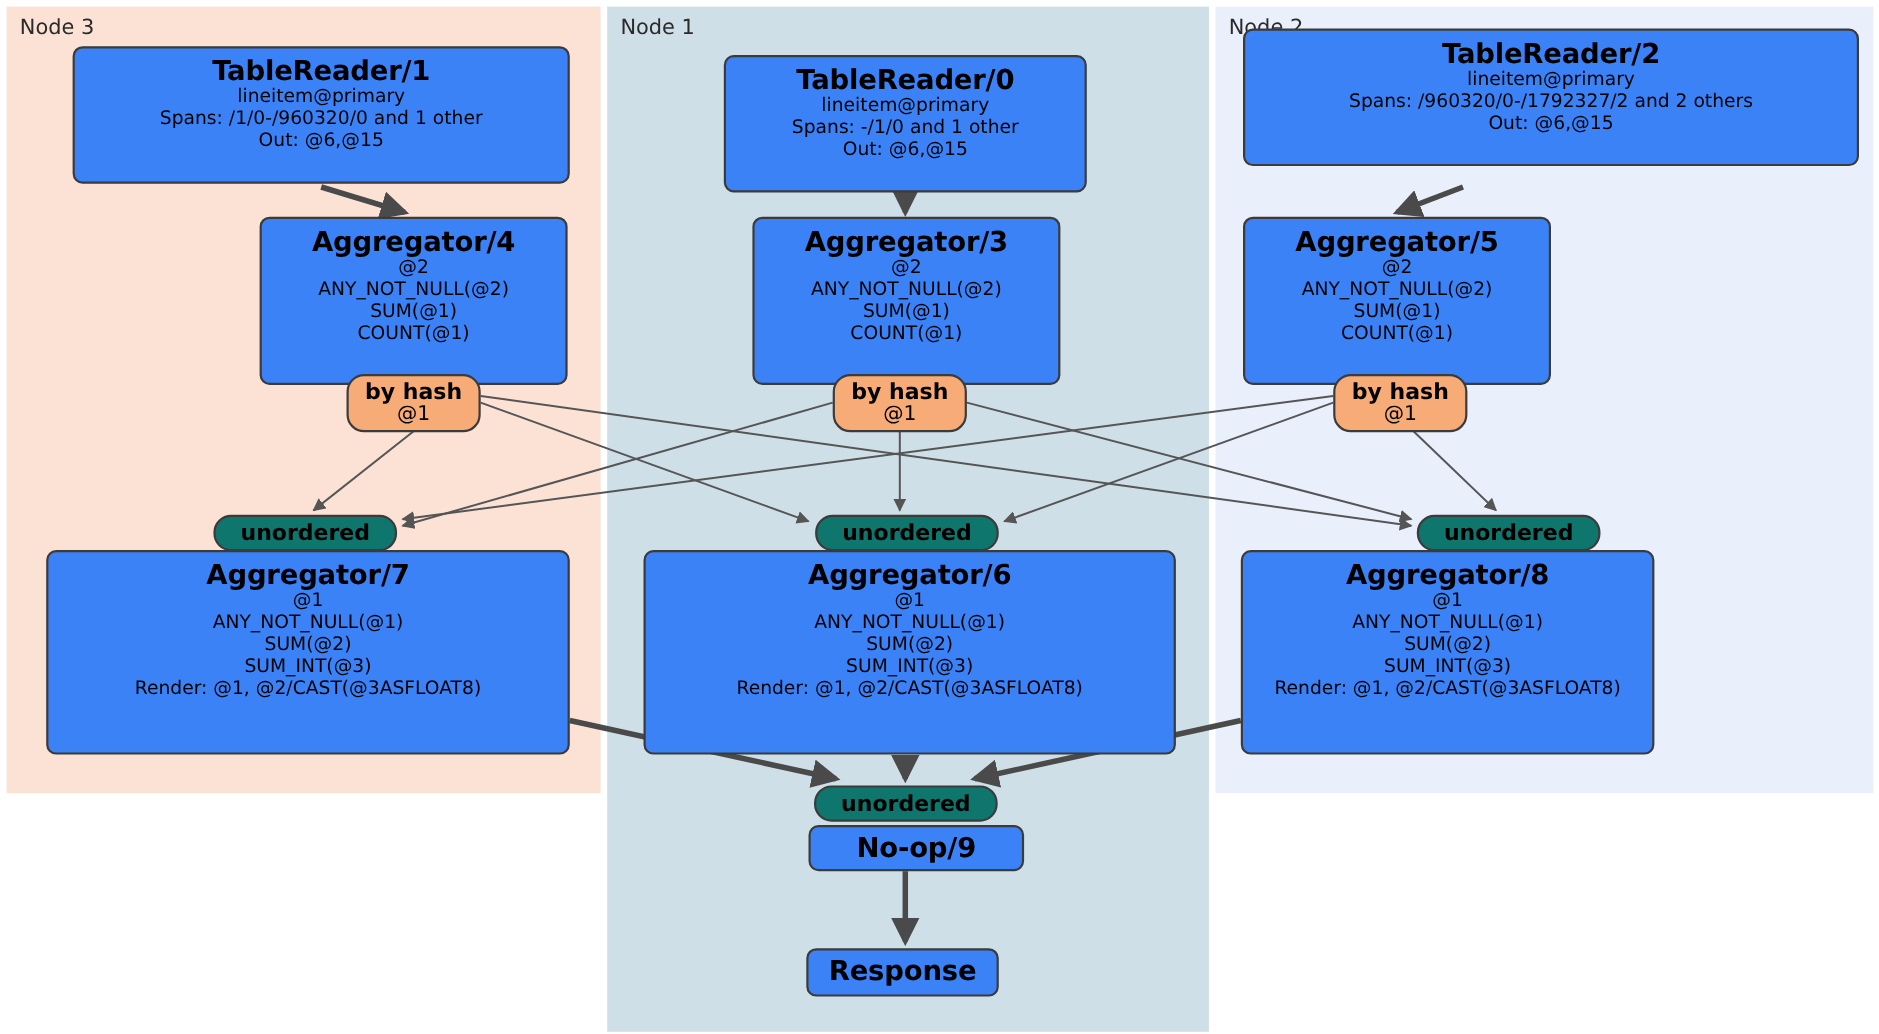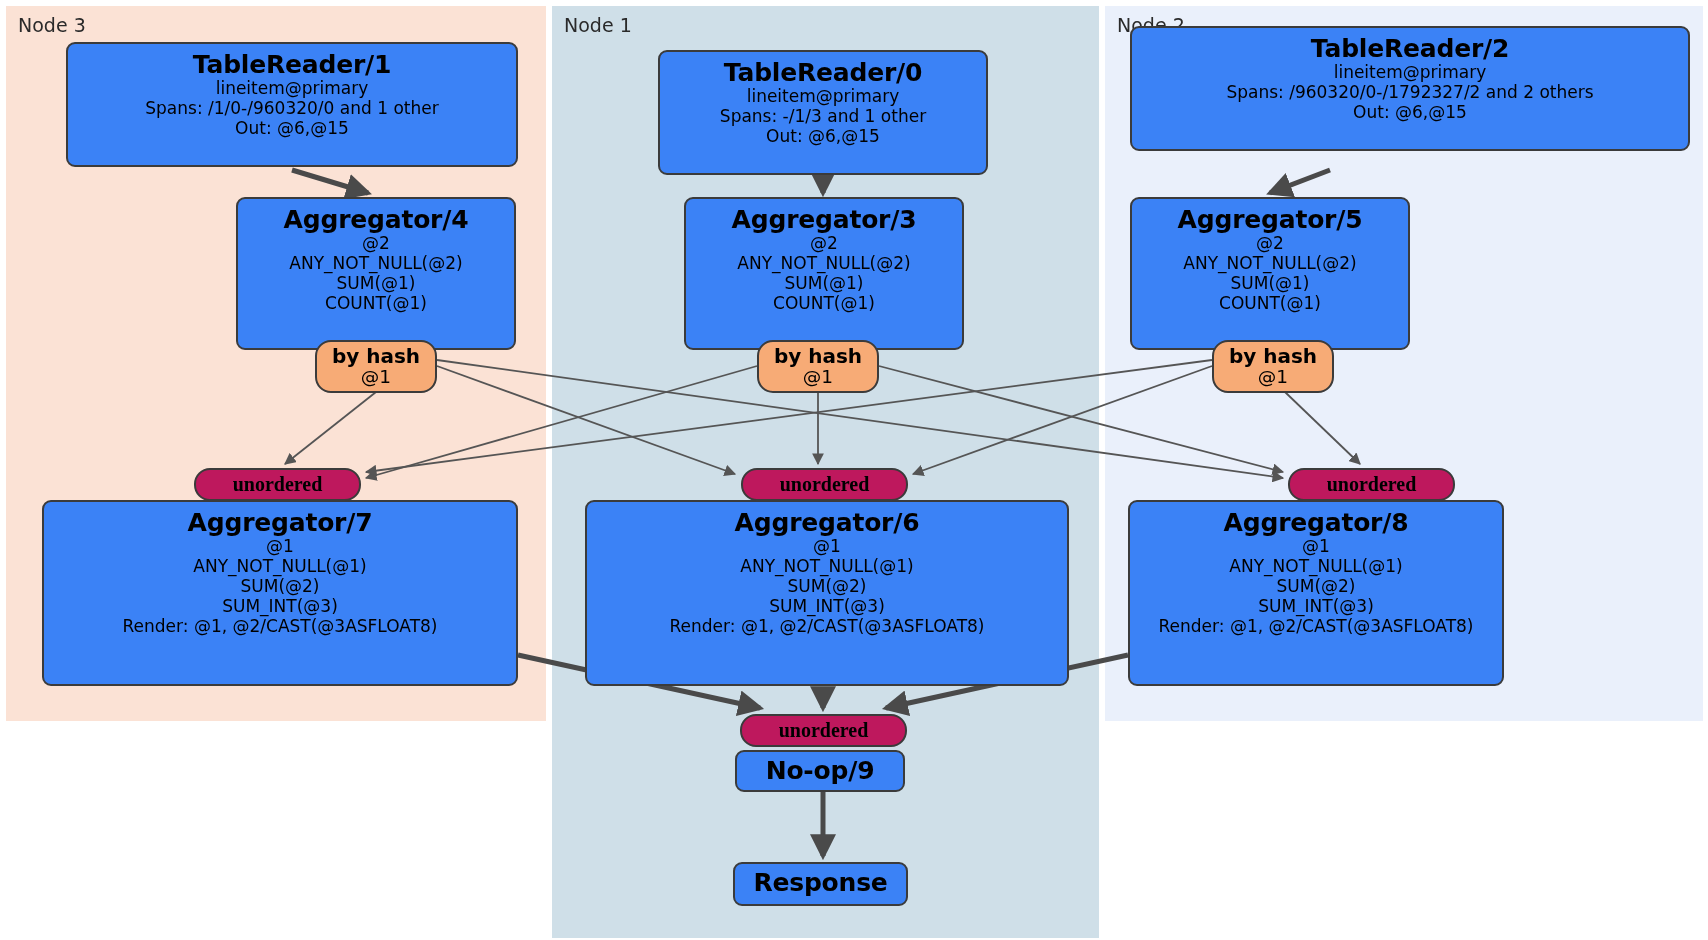--- a/index.html
+++ b/index.html
@@ -70,21 +70,21 @@
   }
   .badge .b-main {
     font-weight: bold;
     font-size: 20px;
   }
   .badge .b-sub {
     font-size: 18.5px;
     display: block;
   }
   .badge.hash { background: #f7ab76; }
-  .badge.unordered { background: #be185d; font-family: Liberation Serif, serif; }
+  .badge.unordered { background: #0f766e; }
   .compact { padding-top: 4px; padding-bottom: 5px; }
 </style>
 </head>
 <body>
 
 <div id="diagram-root">
 
   <div class="node-panel" id="panel-node3" style="left: 6px; top: 6px; width: 540px; height: 715px; background: rgb(251, 226, 213);"></div>
   <div class="node-panel-label" id="panel-label-node3" style="left: 18px; top: 14px;">Node 3</div>
 
@@ -136,21 +136,21 @@
   <div id="nodes-layer">
       <div class="box" style="left: 66px; top: 42px; width: 452px; min-height: 125px;">
         <div class="title">TableReader/1</div>
         <div class="line">lineitem@primary</div>
         <div class="line">Spans: /1/0-/960320/0 and 1 other</div>
         <div class="line">Out: @6,@15</div>
       </div>
       <div class="box" style="left: 658px; top: 50px; width: 330px; min-height: 125px;">
         <div class="title">TableReader/0</div>
         <div class="line">lineitem@primary</div>
-        <div class="line">Spans: -/1/3 and 1 other</div>
+        <div class="line">Spans: -/1/0 and 1 other</div>
         <div class="line">Out: @6,@15</div>
       </div>
       <div class="box" style="left: 1130px; top: 26px; width: 560px; min-height: 125px;">
         <div class="title">TableReader/2</div>
         <div class="line">lineitem@primary</div>
         <div class="line">Spans: /960320/0-/1792327/2 and 2 others</div>
         <div class="line">Out: @6,@15</div>
       </div>
       <div class="box" style="left: 236px; top: 197px; width: 280px; min-height: 153px;">
         <div class="title">Aggregator/4</div>
@@ -190,21 +190,21 @@
         <div class="line">Render: @1, @2/CAST(@3ASFLOAT8)</div>
       </div>
       <div class="box" style="left: 1128px; top: 500px; width: 376px; min-height: 186px;">
         <div class="title">Aggregator/8</div>
         <div class="line">@1</div>
         <div class="line">ANY_NOT_NULL(@1)</div>
         <div class="line">SUM(@2)</div>
         <div class="line">SUM_INT(@3)</div>
         <div class="line">Render: @1, @2/CAST(@3ASFLOAT8)</div>
       </div>
-      <div class="box compact" style="left: 735px; top: 750px; width: 170px; min-height: 42px;">
+      <div class="box compact" style="left: 735px; top: 750px; width: 196px; min-height: 42px;">
         <div class="title">No-op/9</div>
       </div>
       <div class="box compact" style="left: 733px; top: 862px; width: 175px; min-height: 44px;">
         <div class="title">Response</div>
       </div>
       <div class="badge hash" style="left: 315px; top: 340px; width: 122px; min-height: 52px;"><span class="b-main">by hash</span><span class="b-sub">@1</span></div>
       <div class="badge hash" style="left: 757px; top: 340px; width: 122px; min-height: 52px;"><span class="b-main">by hash</span><span class="b-sub">@1</span></div>
       <div class="badge hash" style="left: 1212px; top: 340px; width: 122px; min-height: 52px;"><span class="b-main">by hash</span><span class="b-sub">@1</span></div>
       <div class="badge unordered" style="left: 194px; top: 468px; width: 167px; min-height: 32px;"><span class="b-main">unordered</span></div>
       <div class="badge unordered" style="left: 741px; top: 468px; width: 167px; min-height: 32px;"><span class="b-main">unordered</span></div>

